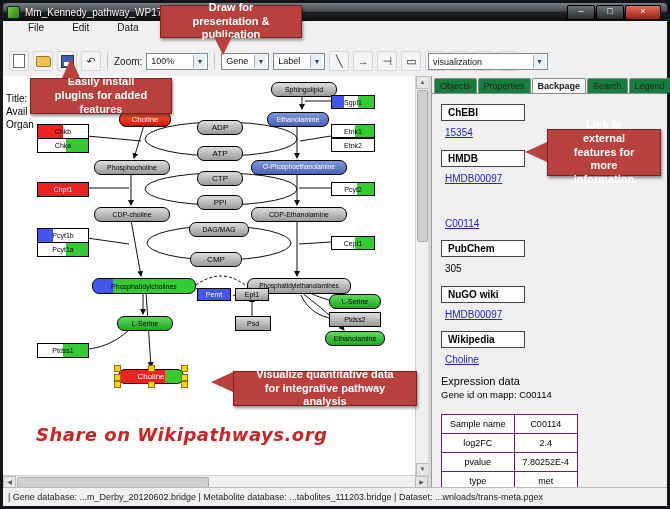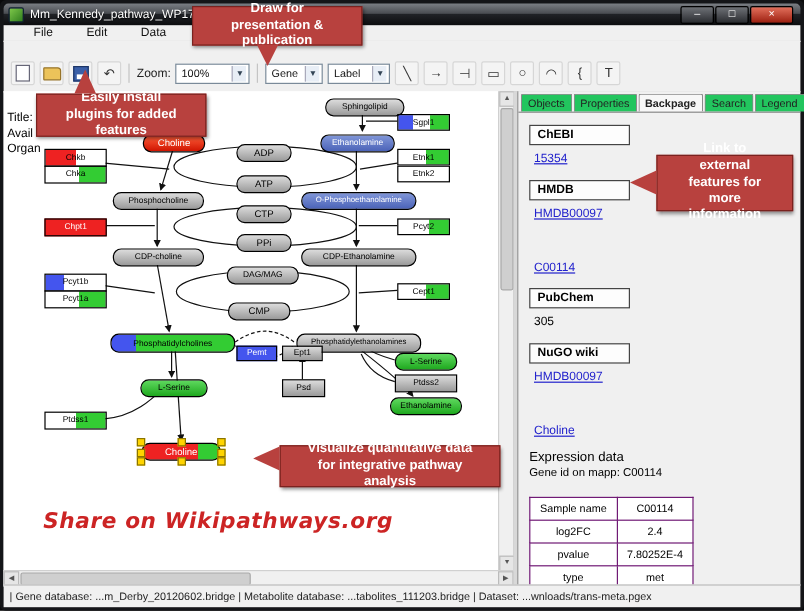--- a/index.html
+++ b/index.html
@@ -64,21 +64,21 @@
   
   .sel-wrap{position:absolute;}
   .sel-wrap .node{position:absolute;inset:0;}
   .handle{position:absolute;width:5px;height:5px;background:#ffd400;border:1px solid #8a7400;z-index:5;}
   .h1{left:-4px;top:-4px;} .h2{left:50%;top:-4px;margin-left:-3px;} .h3{right:-4px;top:-4px;}
   .h4{left:-4px;top:50%;margin-top:-3px;} .h5{right:-4px;top:50%;margin-top:-3px;}
   .h6{left:-4px;bottom:-4px;} .h7{left:50%;bottom:-4px;margin-left:-3px;} .h8{right:-4px;bottom:-4px;}
 
   
   .tabs{position:absolute;left:2px;top:2px;display:flex;gap:1px;}
-  .tab{border:1px solid #8a8a8a;border-bottom:none;background:#22c55e;font-size:9px;padding:2px 5px;color:#222;border-radius:2px 2px 0 0;}
+  .tab{border:1px solid #8a8a8a;border-bottom:none;background:#15803d;font-size:9px;padding:2px 5px;color:#222;border-radius:2px 2px 0 0;}
   .tab.active{background:#f7f7f7;font-weight:bold;}
   .tabline{position:absolute;left:0;right:0;top:17px;height:1px;background:#8a8a8a;}
   .bp-header{position:absolute;left:9px;border:1px solid #444;background:#fdfdfd;min-width:70px;padding:2px 6px;font-weight:bold;font-size:10px;color:#000;}
   .bp-value{position:absolute;left:13px;font-size:10px;color:#000;}
   .link{color:#2222cc;text-decoration:underline;}
   .bp-bold{position:absolute;left:9px;font-weight:normal;color:#000;}
   .exp-table{position:absolute;left:9px;border-collapse:collapse;background:#fff;}
   .exp-table td{border:1px solid #701a75;font-size:9px;padding:4px 8px;text-align:center;color:#000;}
 
   
@@ -162,20 +162,24 @@
         </div>
       <div class="tbtn">
           <span>◠</span>
         </div>
       <div class="tbtn">
           <span>{</span>
         </div>
       <div class="tbtn">
           <span>T</span>
         </div>
+    </div>
+    <div class="combo viz-combo">
+      <span>visualization</span>
+      <span class="arrow">▼</span>
     </div>
   </div>
 
   <div class="main">
 
     <div class="canvas-area">
       <div class="canvas">
 
         <span class="left-label" style="left:3px;top:17px;">Title:</span>
         <span class="left-label" style="left:3px;top:30px;">Avail</span>
@@ -295,20 +299,21 @@
       <span class="bp-value link" style="top:97px;">HMDB00097</span>
 
       <span class="bp-value link" style="top:142px;">C00114</span>
 
       <div class="bp-header" style="top:164px;">PubChem</div>
       <span class="bp-value" style="top:187px;">305</span>
 
       <div class="bp-header" style="top:210px;">NuGO wiki</div>
       <span class="bp-value link" style="top:233px;">HMDB00097</span>
 
+      <div class="bp-header" style="top:255px;">Wikipedia</div>
       <span class="bp-value link" style="top:278px;">Choline</span>
 
       <div class="bp-bold" style="top:299px;font-size:11px;">Expression data</div>
       <div class="bp-bold" style="top:313px;font-size:9.5px;">Gene id on mapp: C00114</div>
 
       <table class="exp-table" style="top:338px;">
         <tbody>
             <tr>
           <td>Sample name</td>
           <td>C00114</td>

